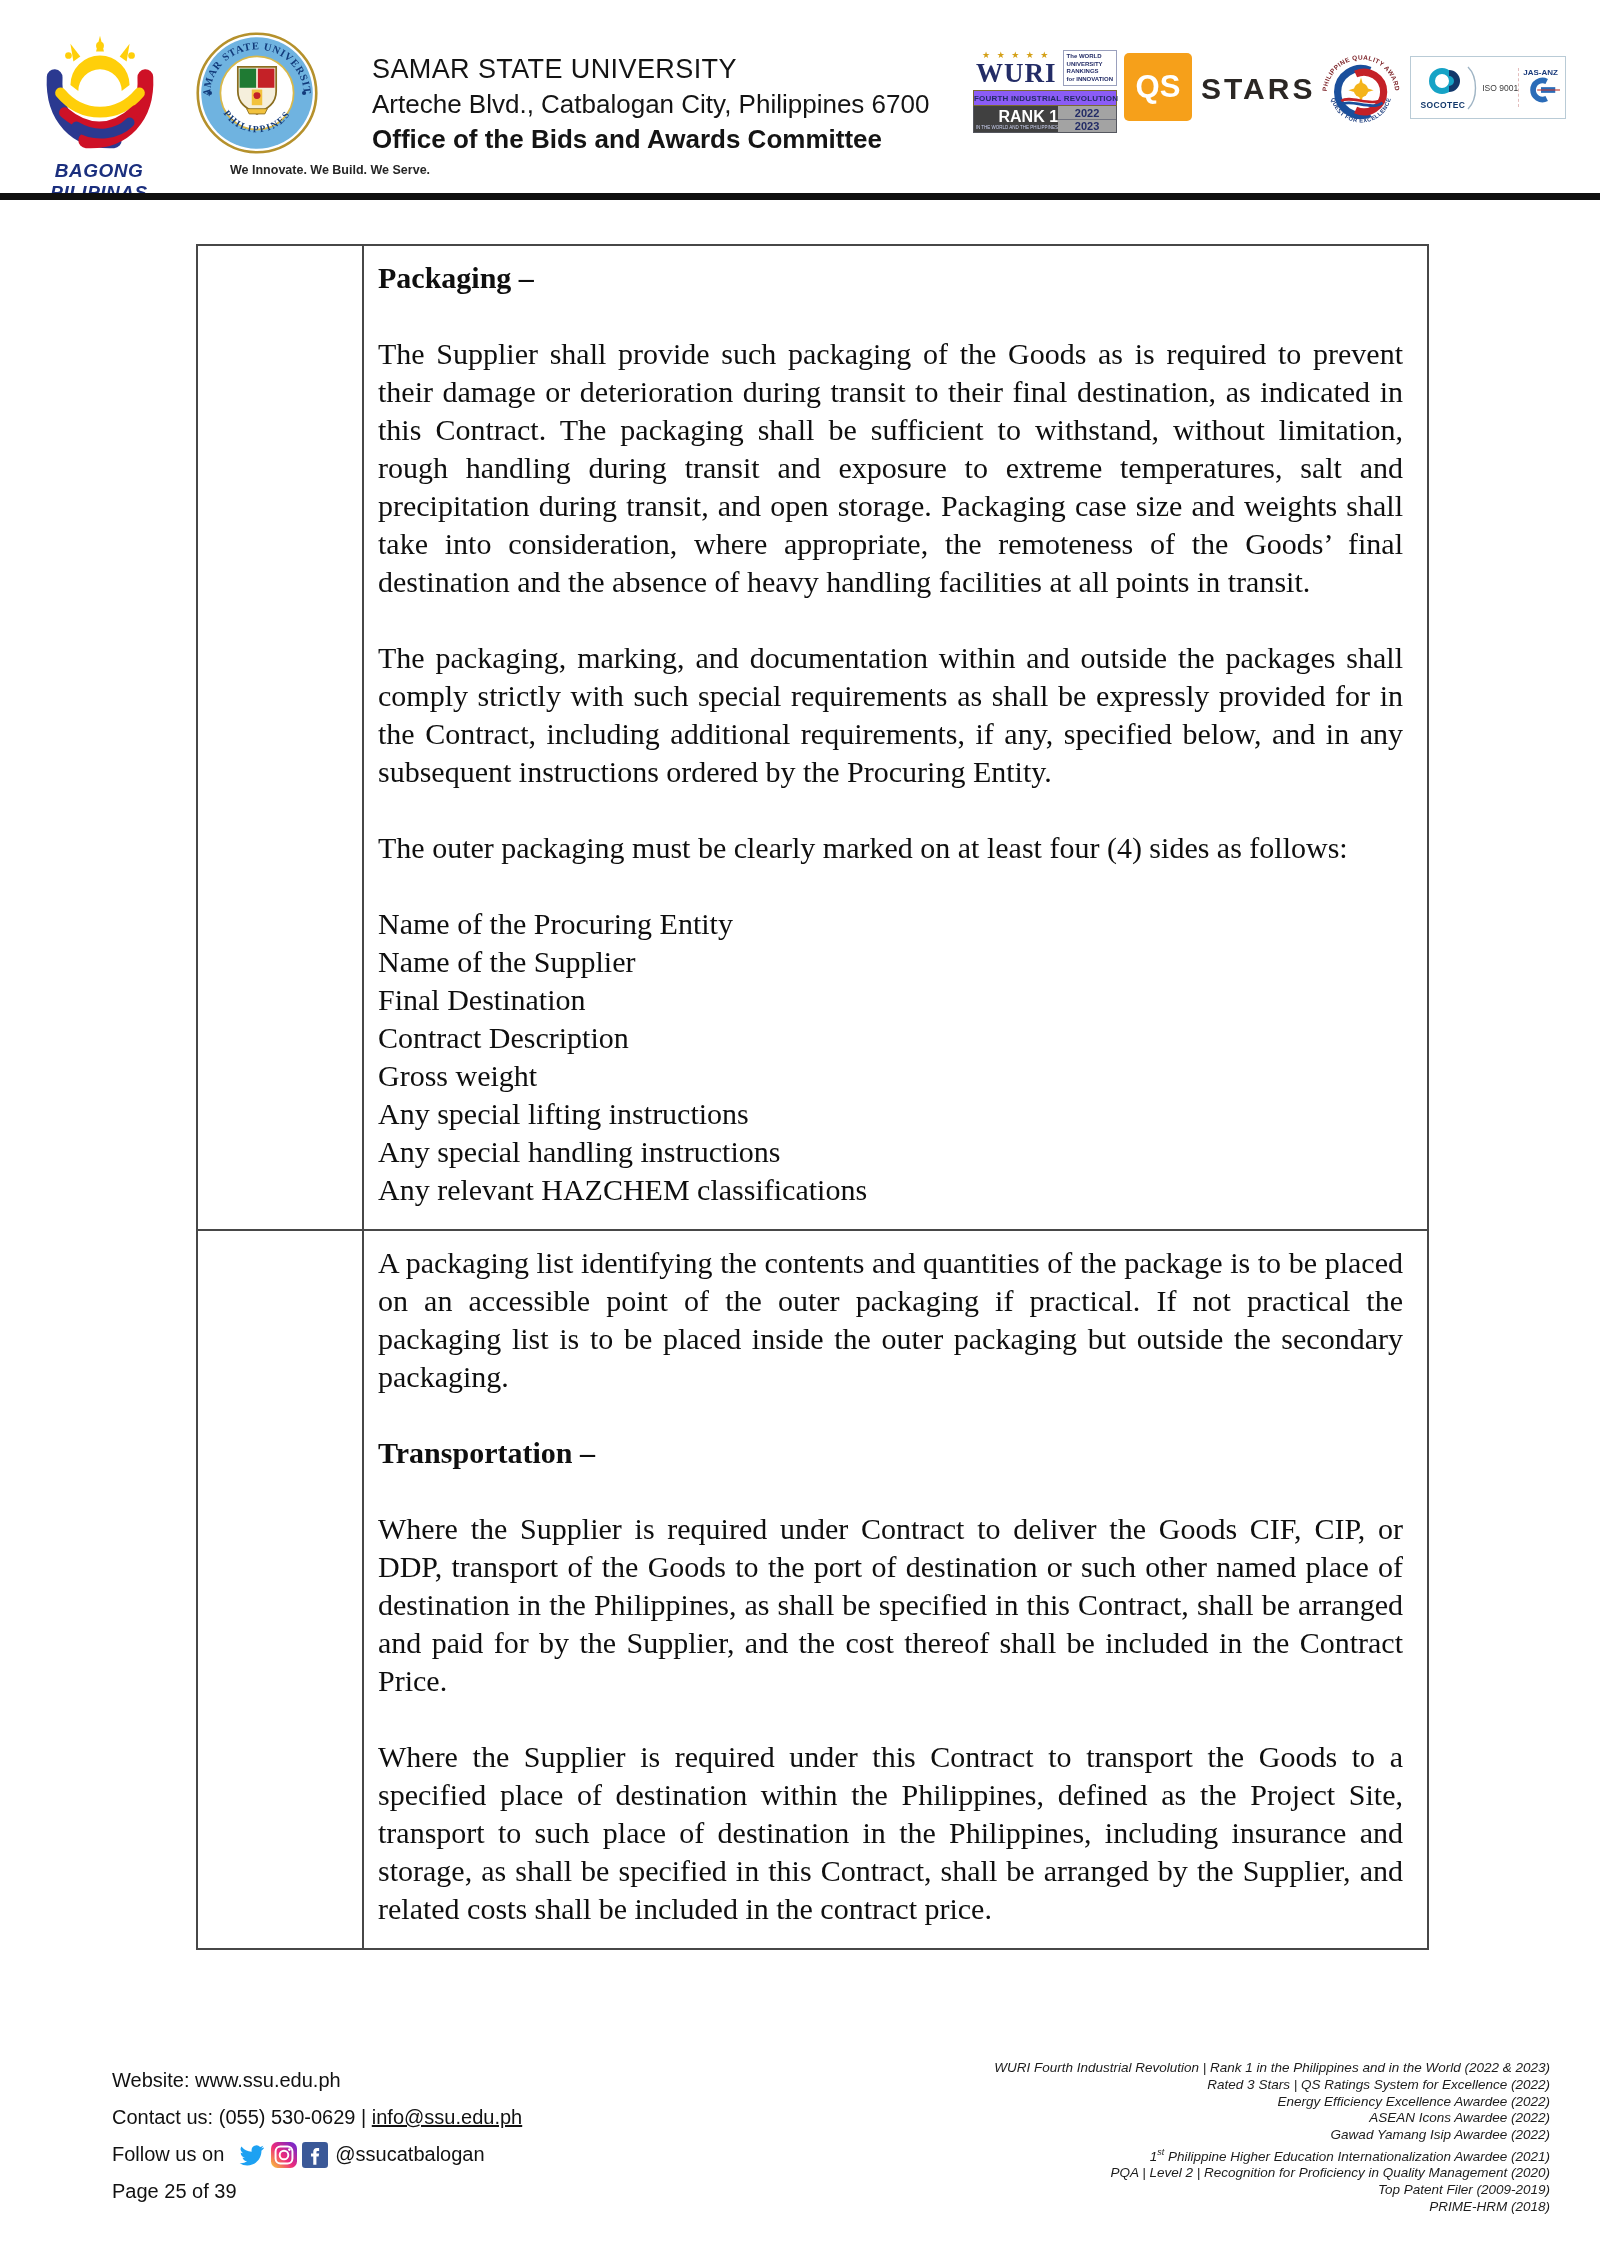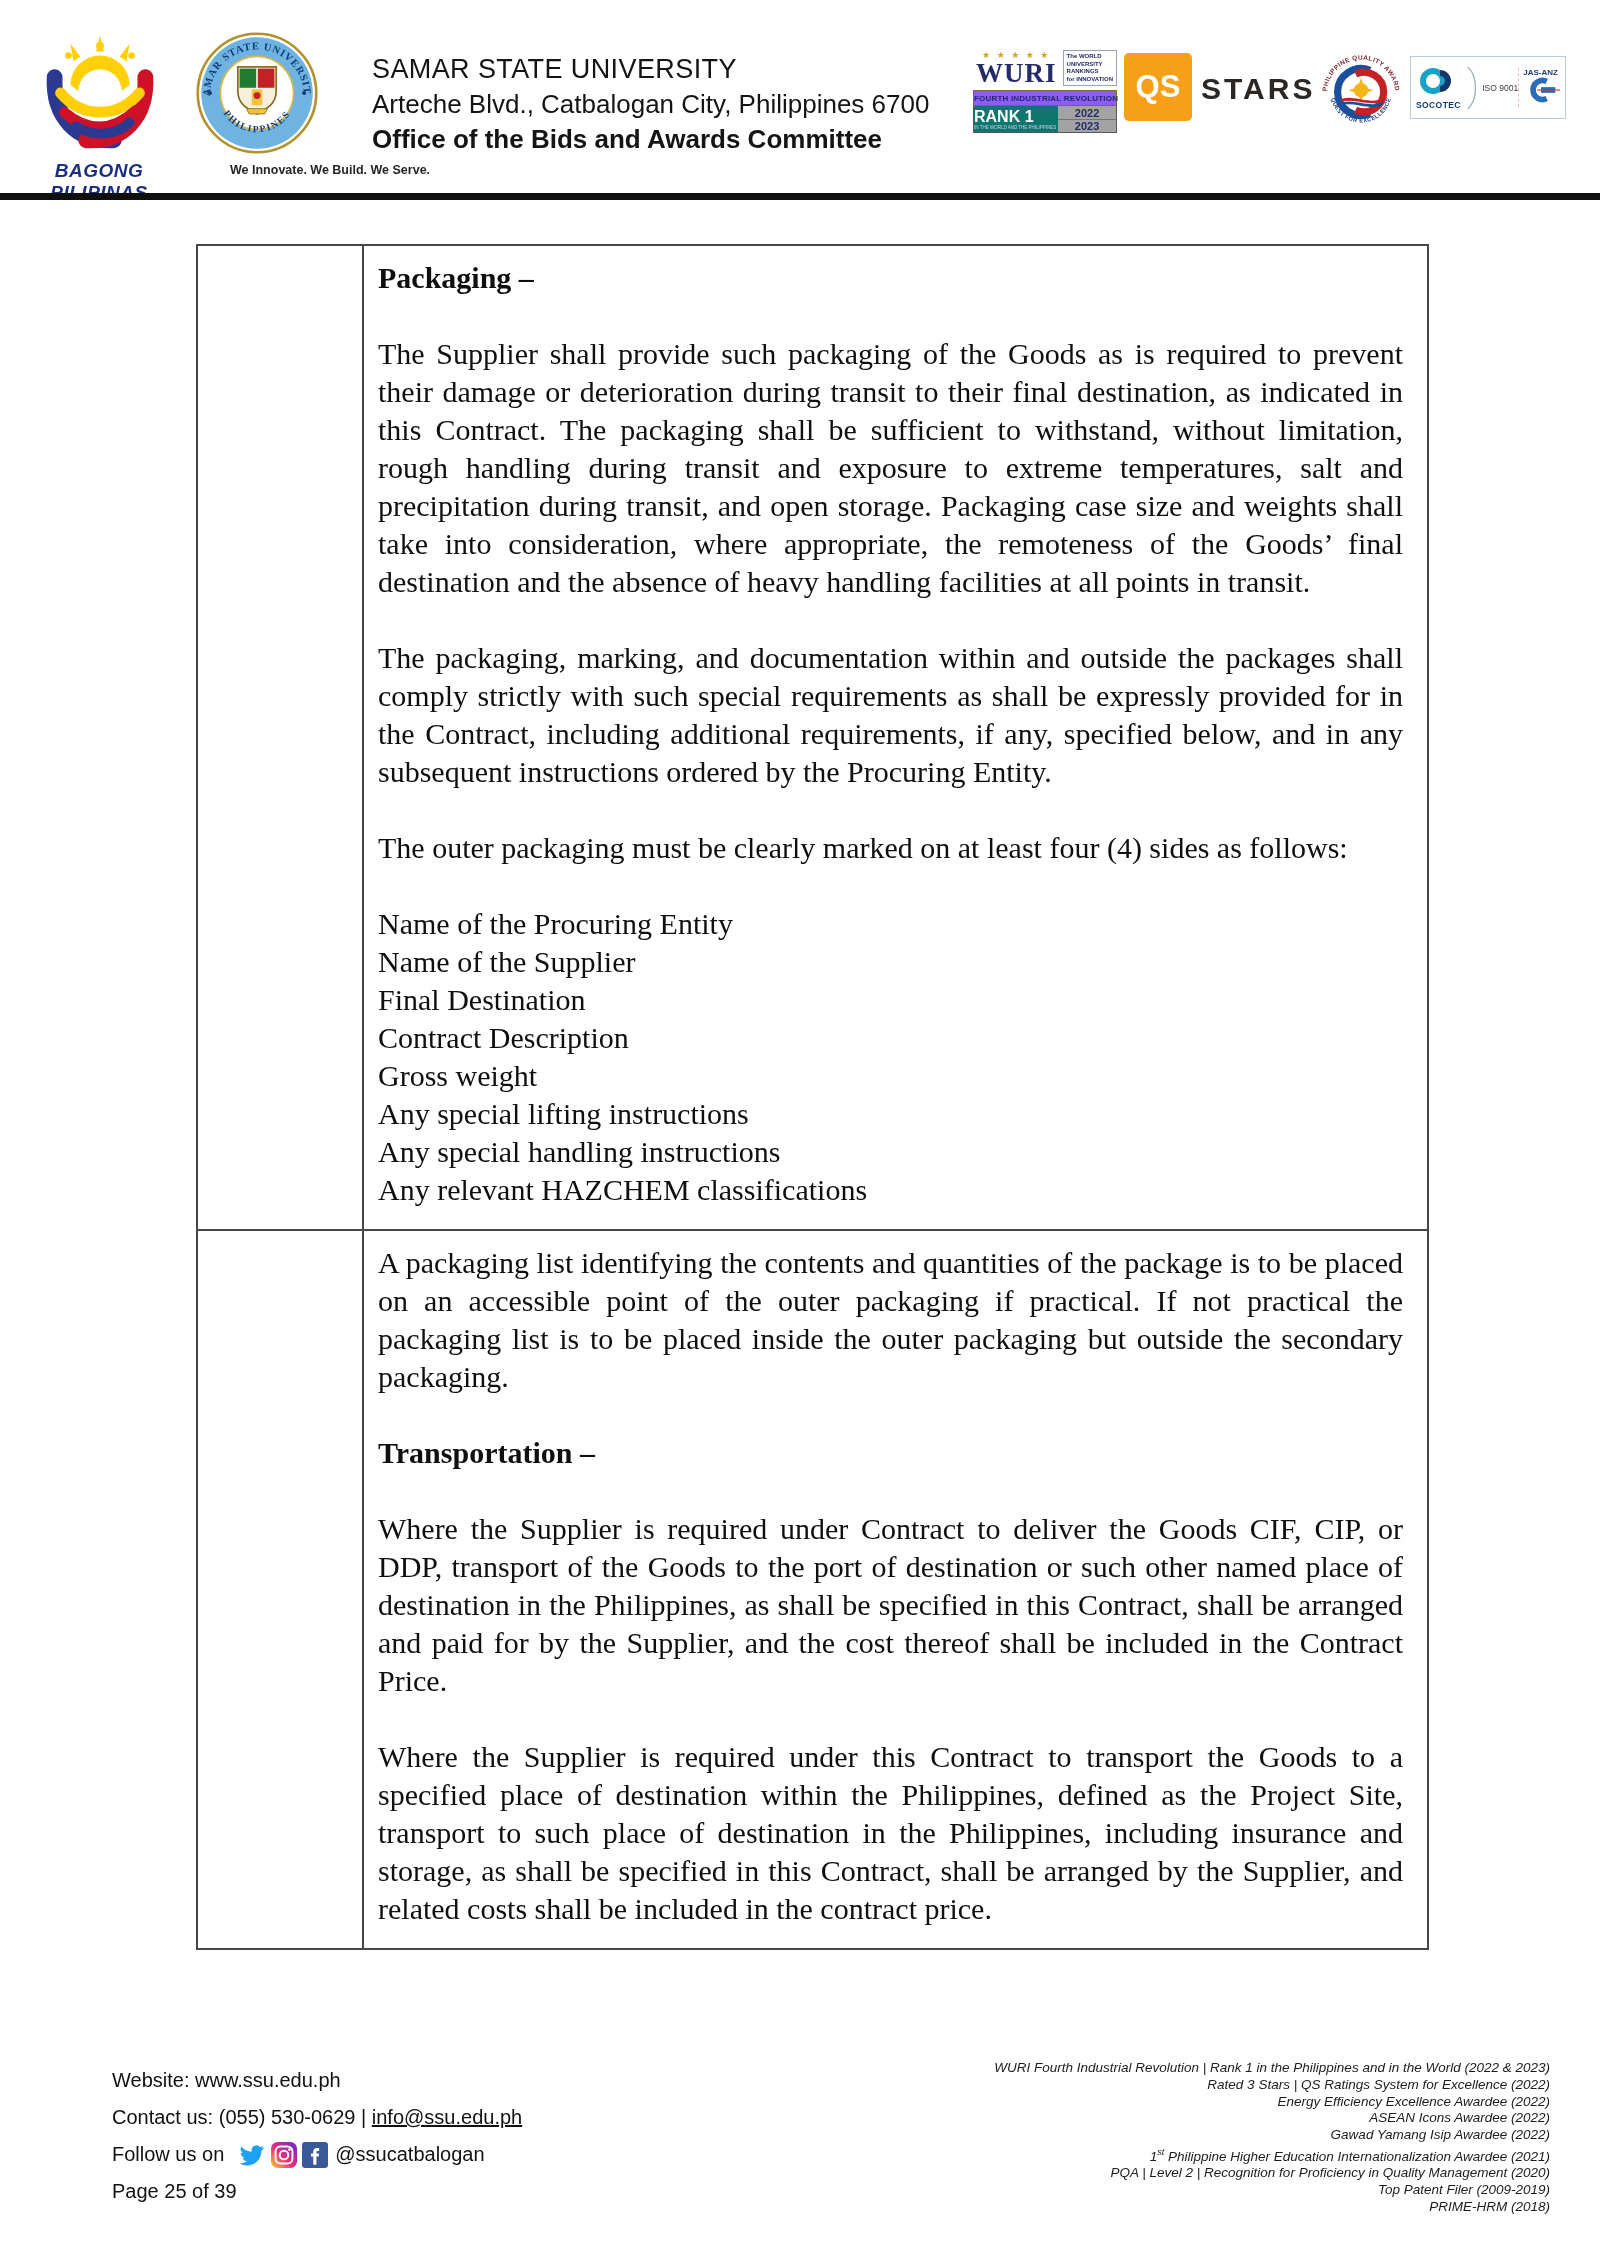--- a/index.html
+++ b/index.html
@@ -38,21 +38,21 @@
   .wuri-tl { width: 88px; text-align: center; }
   .wuri-stars { font-size: 9px; color: #d4a017; letter-spacing: 2px; line-height: 10px; }
   .wuri-name { font-family: "Liberation Serif", serif; font-weight: 700; font-size: 27px; line-height: 27px; color: #232c66; letter-spacing: 1px; }
   .wuri-sub { border: 1px solid #9aa0bd; padding: 2px 3px; margin-left: 3px; }
   .wuri-sub div { font-size: 6px; line-height: 7.5px; color: #232c66; font-weight: 700; white-space: nowrap; }
   .wuri-band {
     background: #8b5cf6; border: 1px solid #7a6a30; color: #232c66;
     font-size: 8px; font-weight: 800; text-align: center; padding: 2.5px 0; letter-spacing: .2px; white-space: nowrap;
   }
   .wuri-bottom { display: flex; border: 1px solid #55575f; border-top: none; }
-  .wuri-rank { background: #0f766e; flex: 1.45; text-align: left; padding: 2px 0 1px; }
+  .wuri-rank { background: #404040; flex: 1.45; text-align: right; padding: 2px 0 1px; }
   .rank-main { color: #ffffff; font-weight: 800; font-size: 16px; line-height: 17px; }
   .rank-note { color: #c9cfee; font-size: 4.5px; line-height: 6px; white-space: nowrap; }
   .wuri-years { background: #a3a3a3; flex: 1; text-align: center; display: flex; flex-direction: column; justify-content: center; }
   .wuri-years div { color: #232c66; font-weight: 800; font-size: 11px; line-height: 12px; }
   .wuri-years div:first-child { border-bottom: 1px solid #70727e; }
 
   
   .qs-box {
     position: absolute; left: 1124px; top: 53px; width: 68px; height: 68px;
     background: #f6a01a; border-radius: 5px; display: flex; align-items: center; justify-content: center;
@@ -61,21 +61,21 @@
   .stars-word {
     position: absolute; left: 1201px; top: 72px;
     font-weight: 800; font-size: 30px; letter-spacing: 3px; color: #2b2724;
   }
 
   .pqa { position: absolute; left: 1316px; top: 46px; width: 90px; height: 92px; }
   .soc-box {
     position: absolute; left: 1410px; top: 56px; width: 156px; height: 63px;
     border: 1.5px solid #b9cbd6; background: #fff; display: flex; align-items: center; padding: 3px 5px;
   }
-  .soc-left { text-align: left; width: 52px; }
+  .soc-left { text-align: right; width: 52px; }
   .soc-name { font-size: 8.5px; font-weight: 800; color: #12386b; letter-spacing: .4px; }
   .soc-mid { display: flex; align-items: center; flex: 1; }
   .soc-iso { font-size: 8.5px; color: #3c3c3c; margin-left: 3px; white-space: nowrap; }
   .soc-right { text-align: center; width: 44px; border-left: 1px dashed #e3bdbd; padding-left: 2px; }
   .jas-name { font-size: 8px; font-weight: 800; color: #1a3b7c; }
 
   .rule { position: absolute; top: 193px; left: 0; width: 1600px; height: 7px; background: #0f0f0f; }
 
   
   .doc-table {

